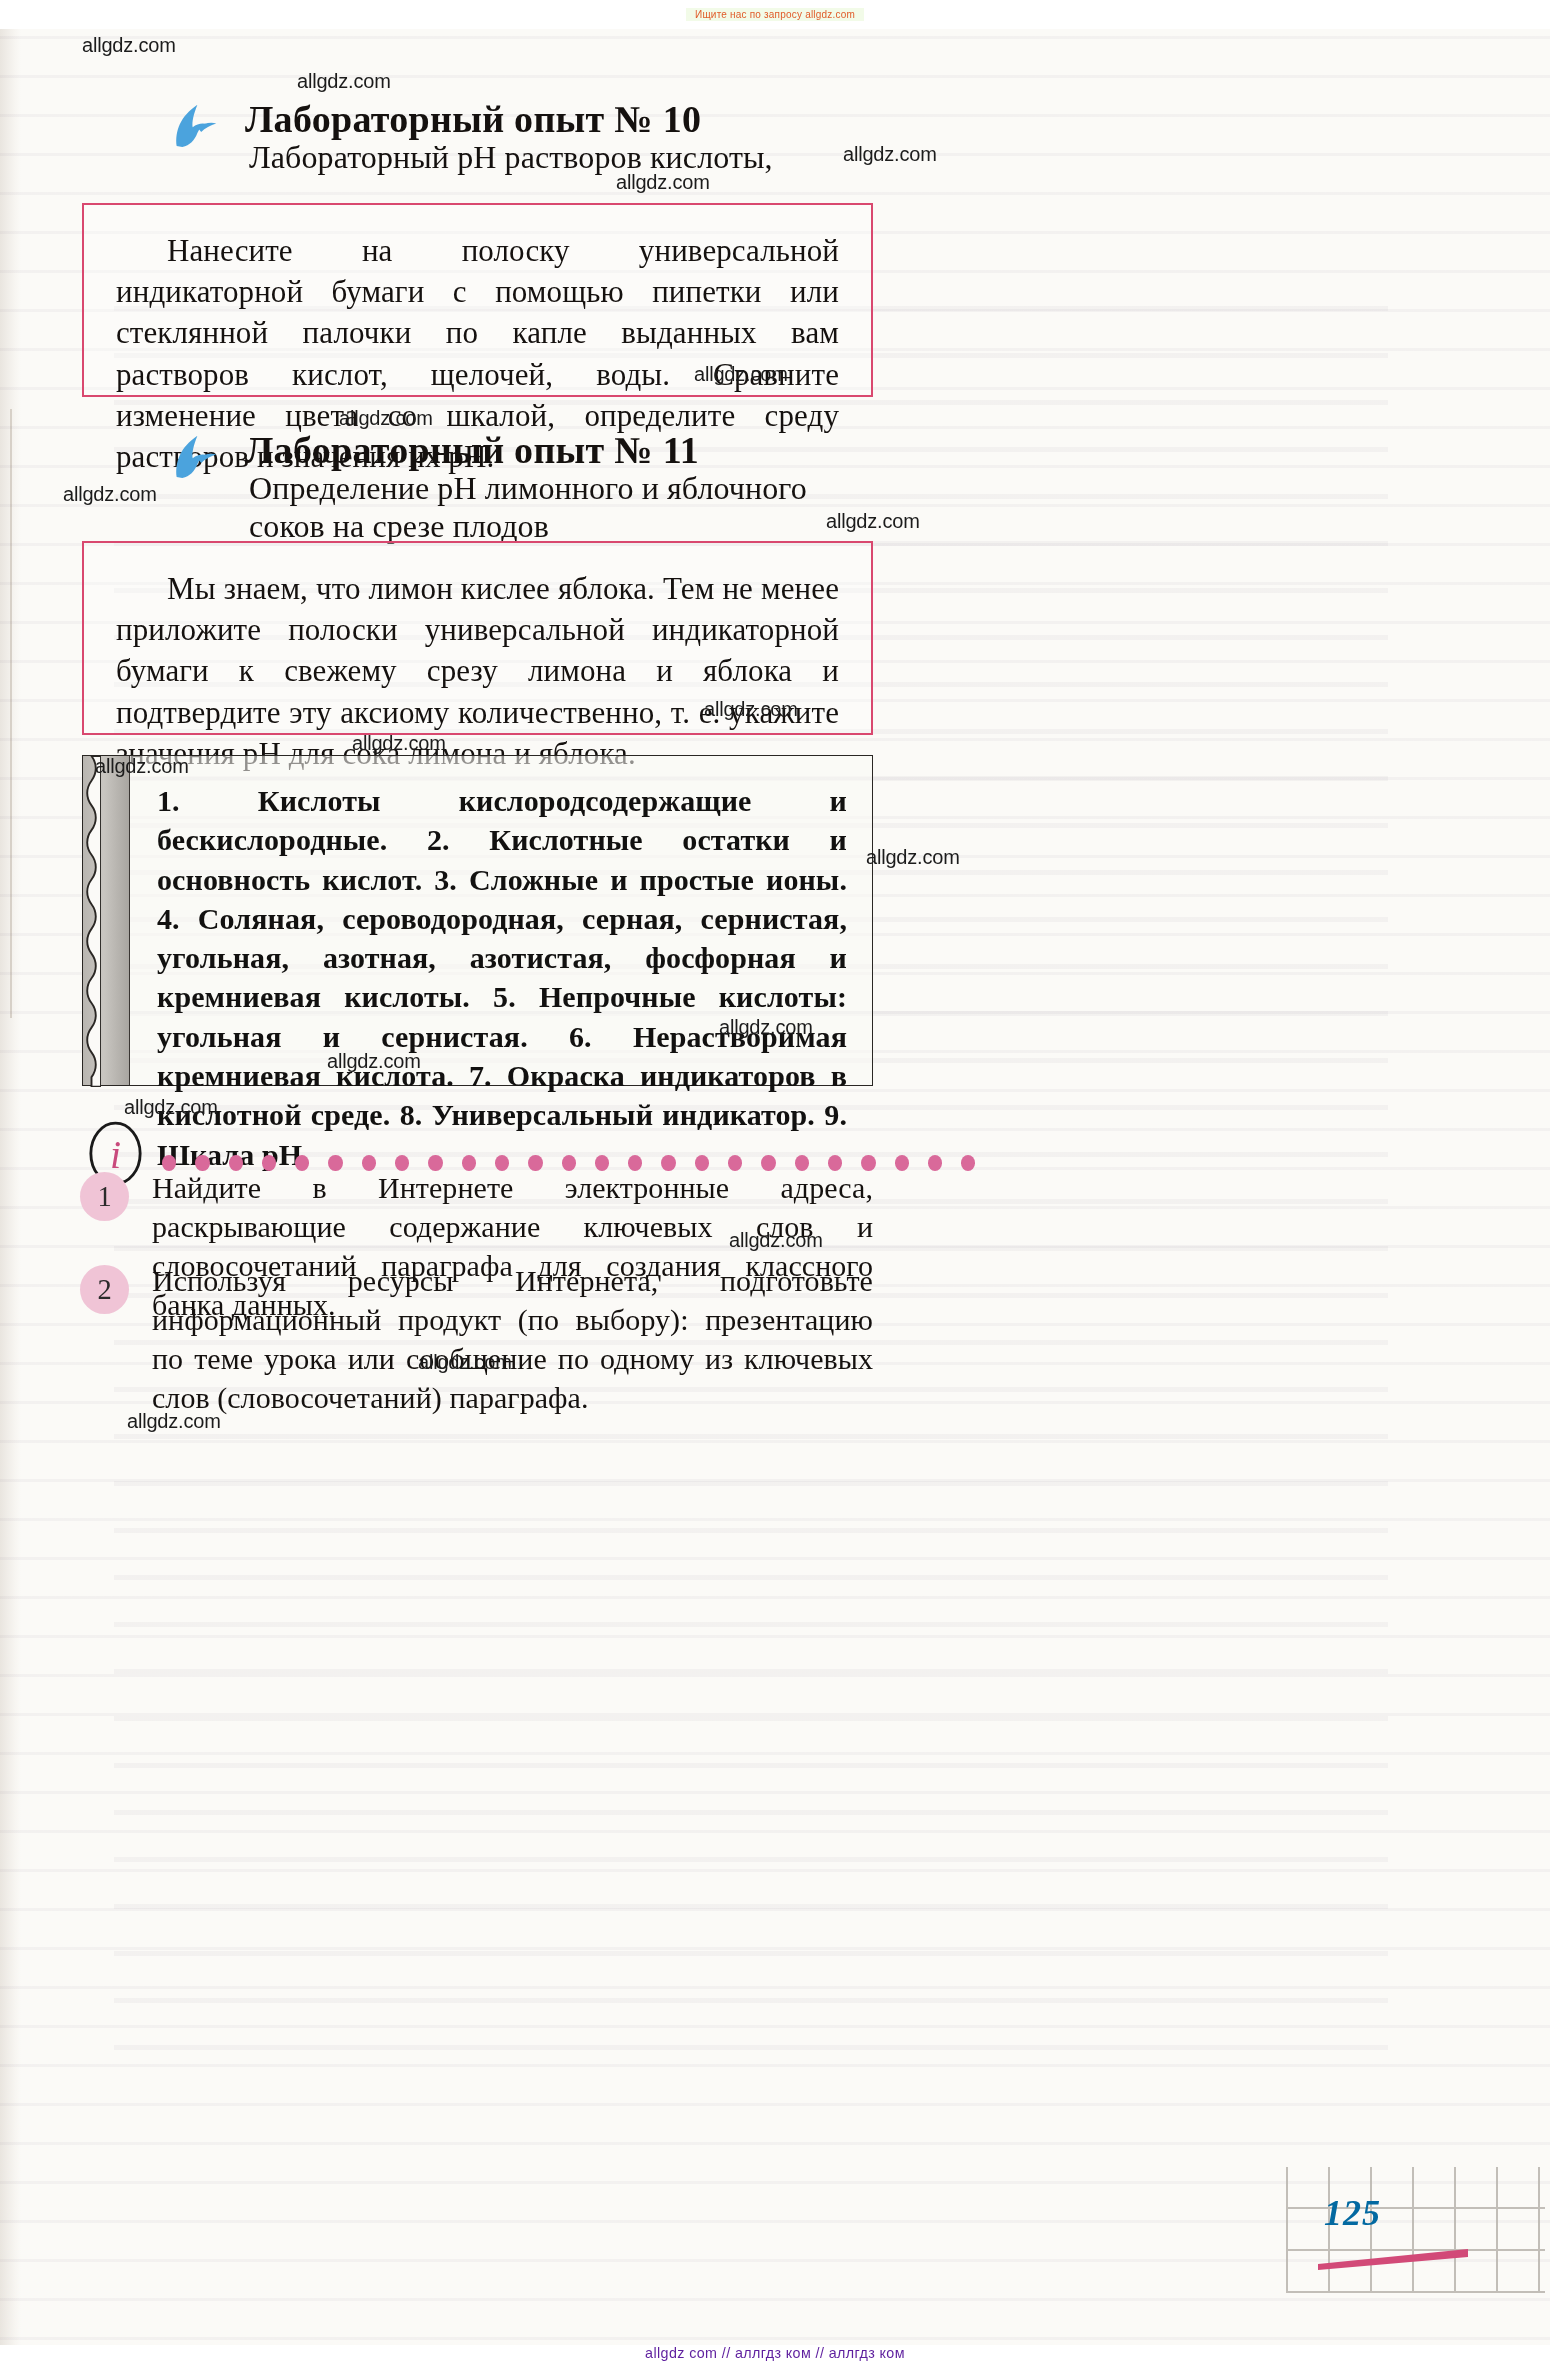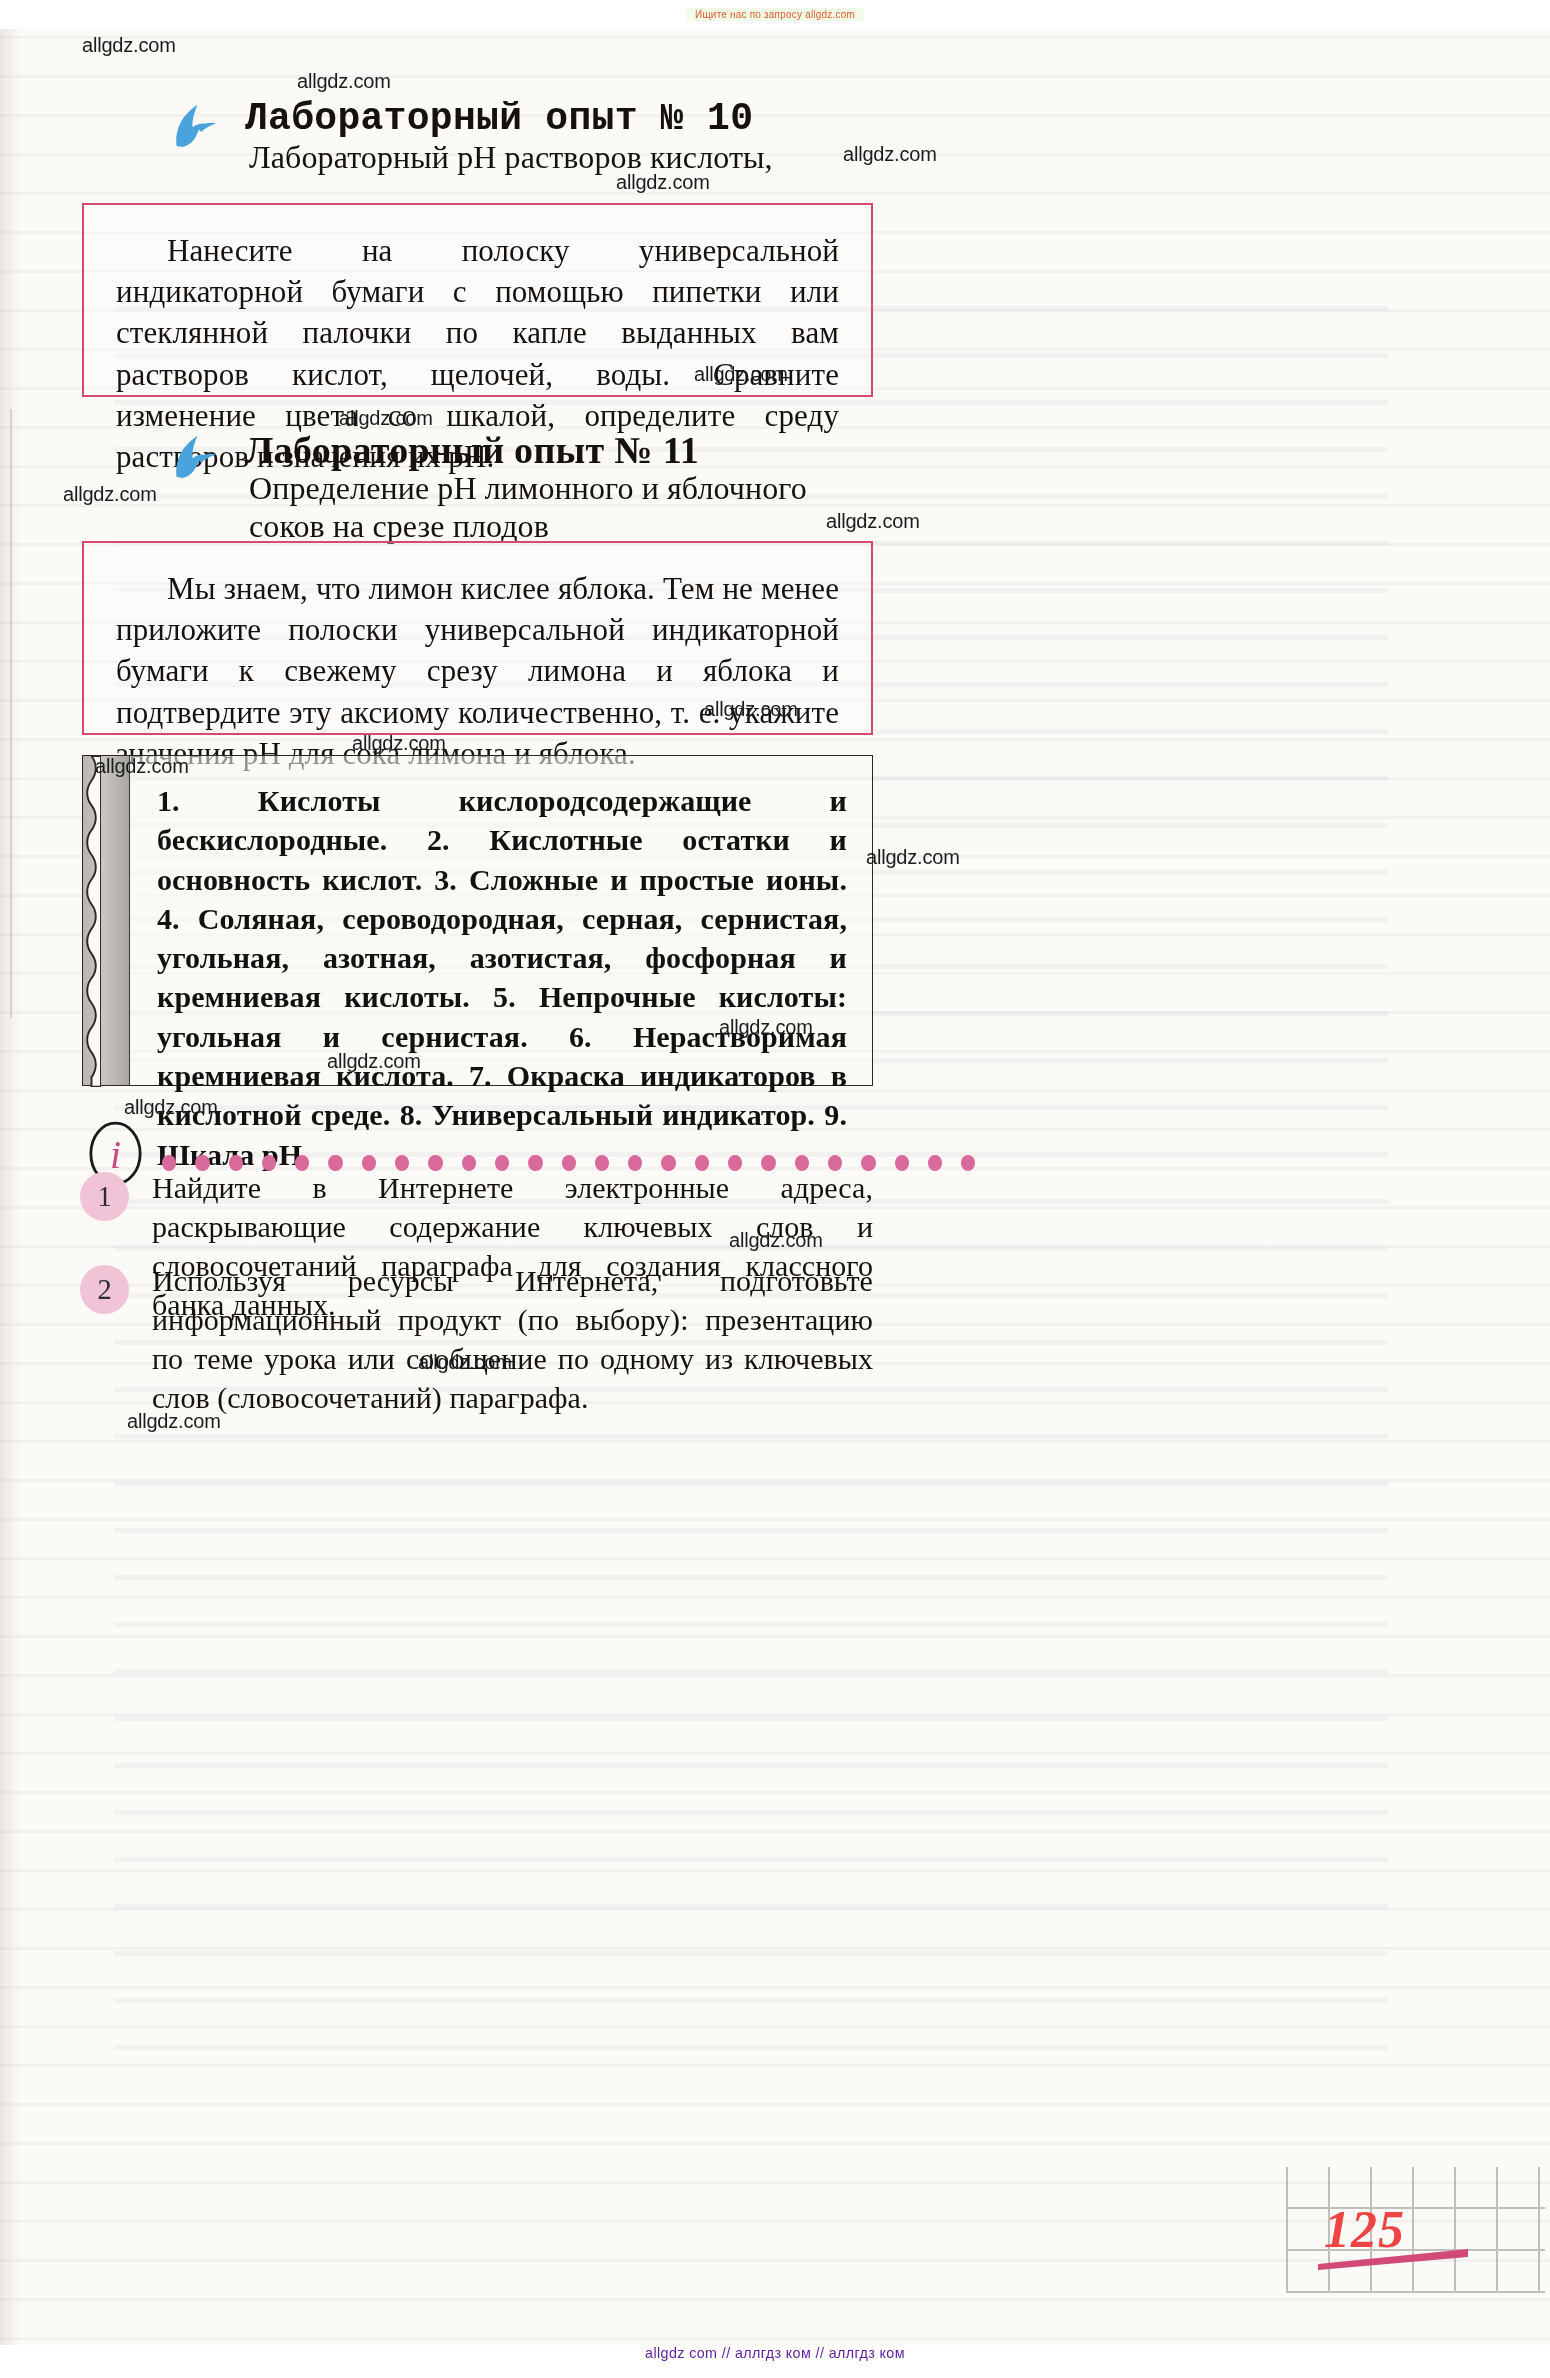--- a/index.html
+++ b/index.html
@@ -173,23 +173,23 @@
     position:absolute;
   }
   .grid{
     position:absolute;inset:0;
     background:
       repeating-linear-gradient(90deg,#b9b4ae 0 1.9px, transparent 1.9px 42px),
       repeating-linear-gradient(0deg,#b9b4ae 0 1.9px, transparent 1.9px 42px);
     opacity:.85;
   }
   .pagenum{
-    position:absolute;left:38px;top:33px;
+    position:absolute;left:38px;top:25px;
     font-style:italic;font-weight:bold;
-    font-size:52px;color:#ef4444;
+    font-size:36px;color:#0369a1;
     letter-spacing:1px;
   }
   .swoosh{
     position:absolute;left:32px;top:82px;width:150px;height:21px;
     background:#d24a78;
     clip-path:polygon(0% 72%, 100% 0%, 100% 38%, 0% 100%);
   }
 </style>
 </head>
 <body>
@@ -203,21 +203,21 @@
 </div>
 
 <div class="page">
 
   <div class="flask" style="left:169px;top:99px;">
     <svg viewBox="0 0 56 52" width="53" height="49">
       <path d="M8 50 C6 34 12 18 30 6 C26 16 24 24 25 30 C30 26 36 25 41 27 C36 28 32 31 30 36 C27 44 22 49 14 51 Z" fill="#4ba3dd"></path>
       <path d="M30 30 C36 26 44 24 50 26 C44 28 38 31 34 35 Z" fill="#4ba3dd"></path>
     </svg>
   </div>
-  <div class="exp-title" style="left:245px;top:97px;font-family:Liberation Mono, monospace;">Лабораторный опыт № 10</div>
+  <div class="exp-title" style="left:245px;top:97px;">Лабораторный опыт № 10</div>
   <div class="exp-sub" style="left:249px;top:139px;width:609px;">
     <div>Лабораторный pH растворов кислоты,</div>
   </div>
 
   <div class="taskbox" style="left:82px;top:203px;width:791px;height:194px;">
     <p>Нанесите на полоску универсальной индикаторной бумаги с помощью пипетки или стеклянной палочки по капле выданных вам растворов кислот, щелочей, воды. Сравните изменение цвета со шкалой, определите среду растворов и значения их pH.</p>
   </div>
 
   <div class="flask" style="left:169px;top:430px;">
     <svg viewBox="0 0 56 52" width="53" height="49">

